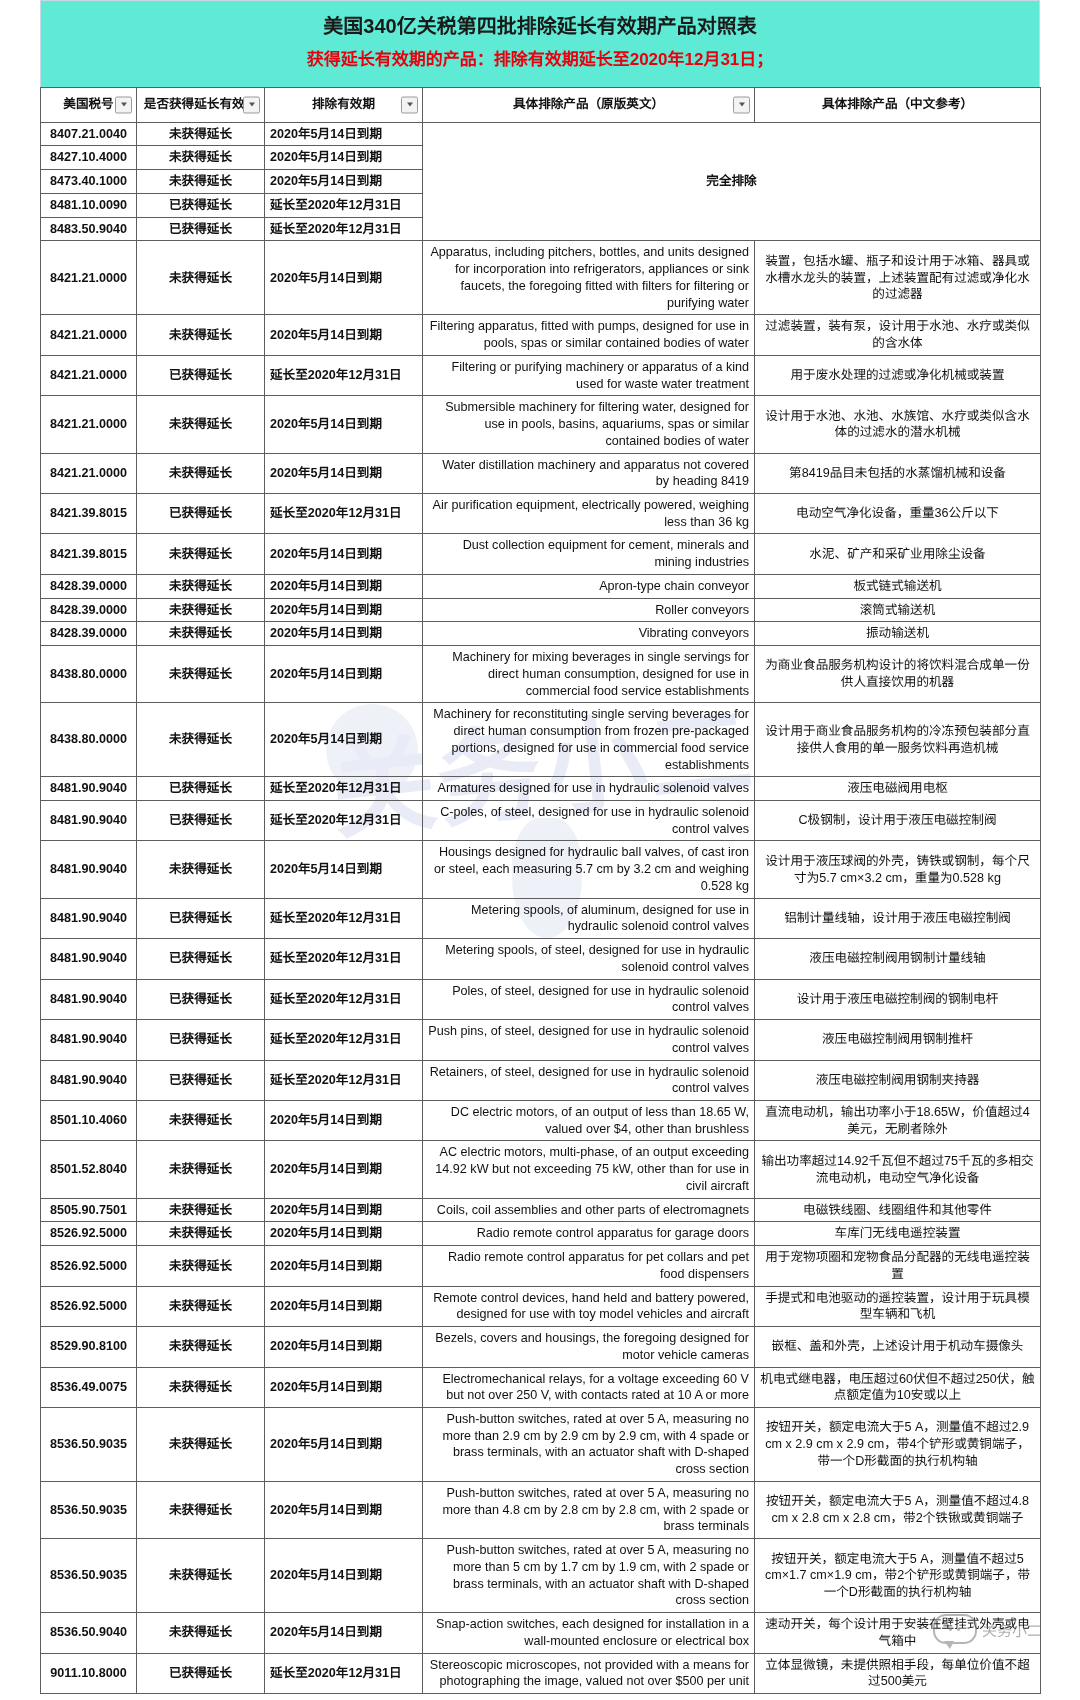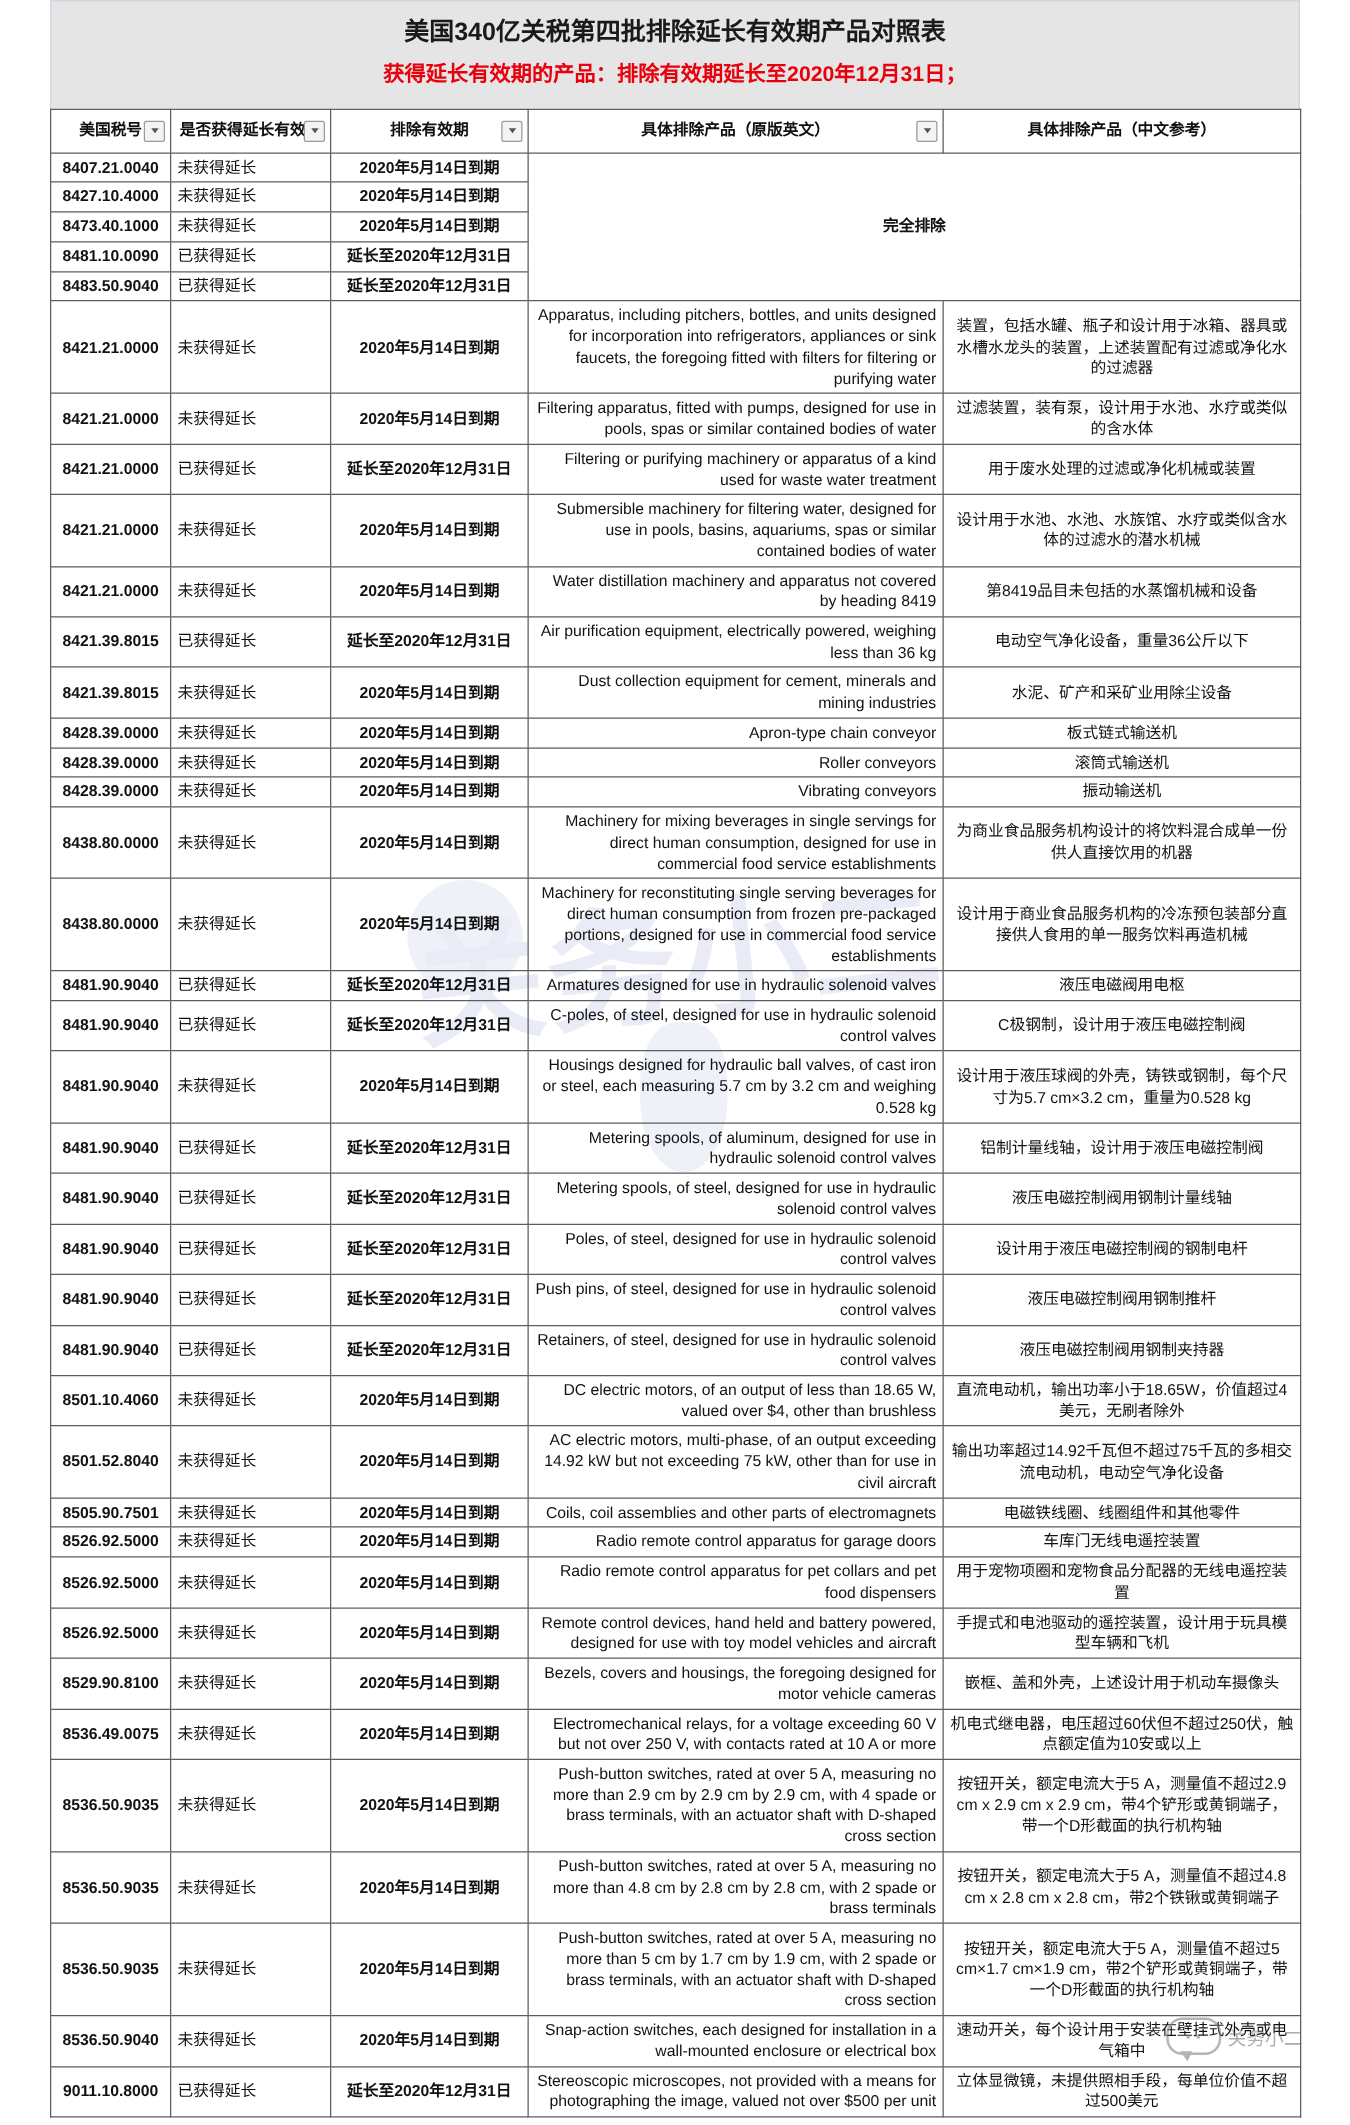--- a/index.html
+++ b/index.html
@@ -79,21 +79,21 @@
     left: 9px; bottom: -7px;
     width: 0; height: 0;
     border-left: 6px solid transparent;
     border-right: 4px solid transparent;
     border-top: 8px solid #7a7a7a;
   }
   .eye { width: 3px; height: 3px; background: #7a7a7a; border-radius: 50%; }
 
   
   .title-block {
-    background: #e5e5e5;
+    background: #5eead4;
     border: 1px solid #cbd7e4;
     border-bottom: none;
     text-align: center;
     padding: 10px 8px 12px;
     position: relative;
     z-index: 2;
   }
   .main-title {
     font-size: 20px;
     font-weight: bold;
@@ -158,22 +158,22 @@
     border-top: 4.5px solid #555;
   }
 
   col.c-hts   { width: 96px; }
   col.c-ext   { width: 128px; }
   col.c-valid { width: 158px; }
   col.c-en    { width: 332px; }
   col.c-zh    { width: 286px; }
 
   td.hts      { text-align: center; font-weight: bold; font-size: 13px; white-space: nowrap; }
-  td.ext      { font-weight: normal; }
-  td.valid    { text-align: center; font-weight: bold; }
+  td.ext      { text-align: center; font-weight: bold; }
+  td.valid    { font-weight: bold; }
   td.en       { text-align: right; }
   td.zh       { text-align: center; }
 
   td.granted  { color: #ee1111; }
   td.notgr    { color: #111111; }
 
   td.full-exclusion {
     text-align: center;
     font-weight: bold;
     font-size: 14px;

